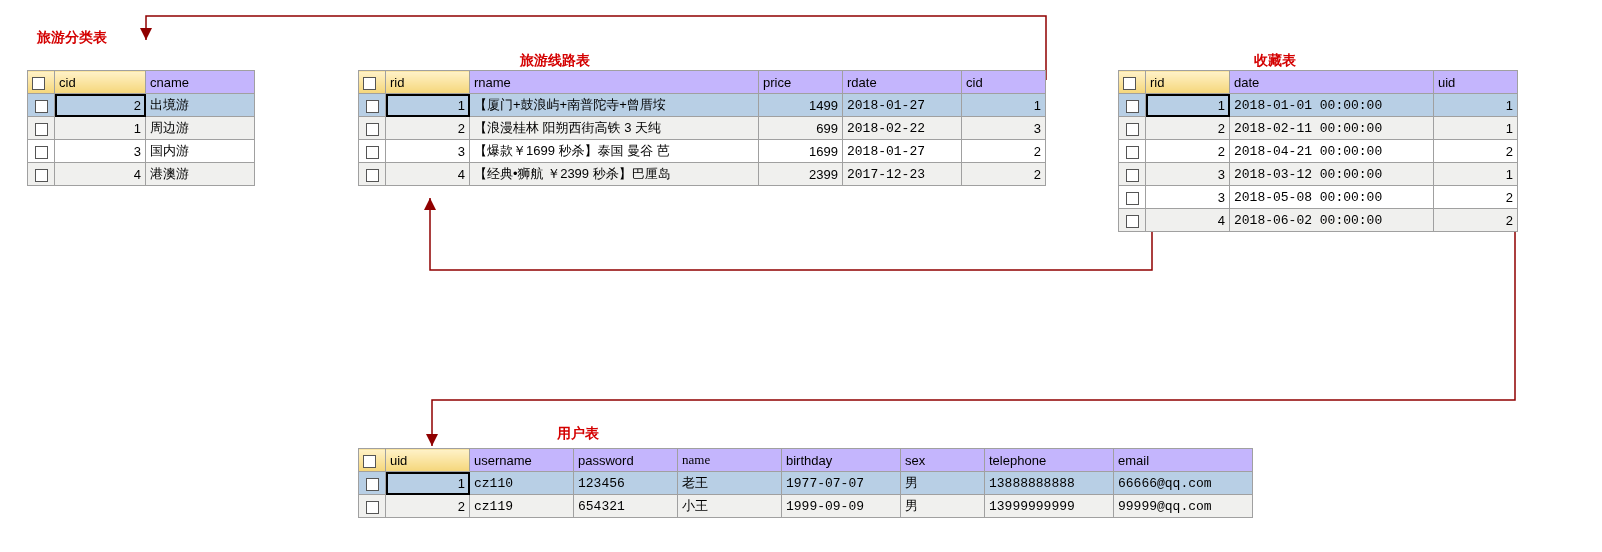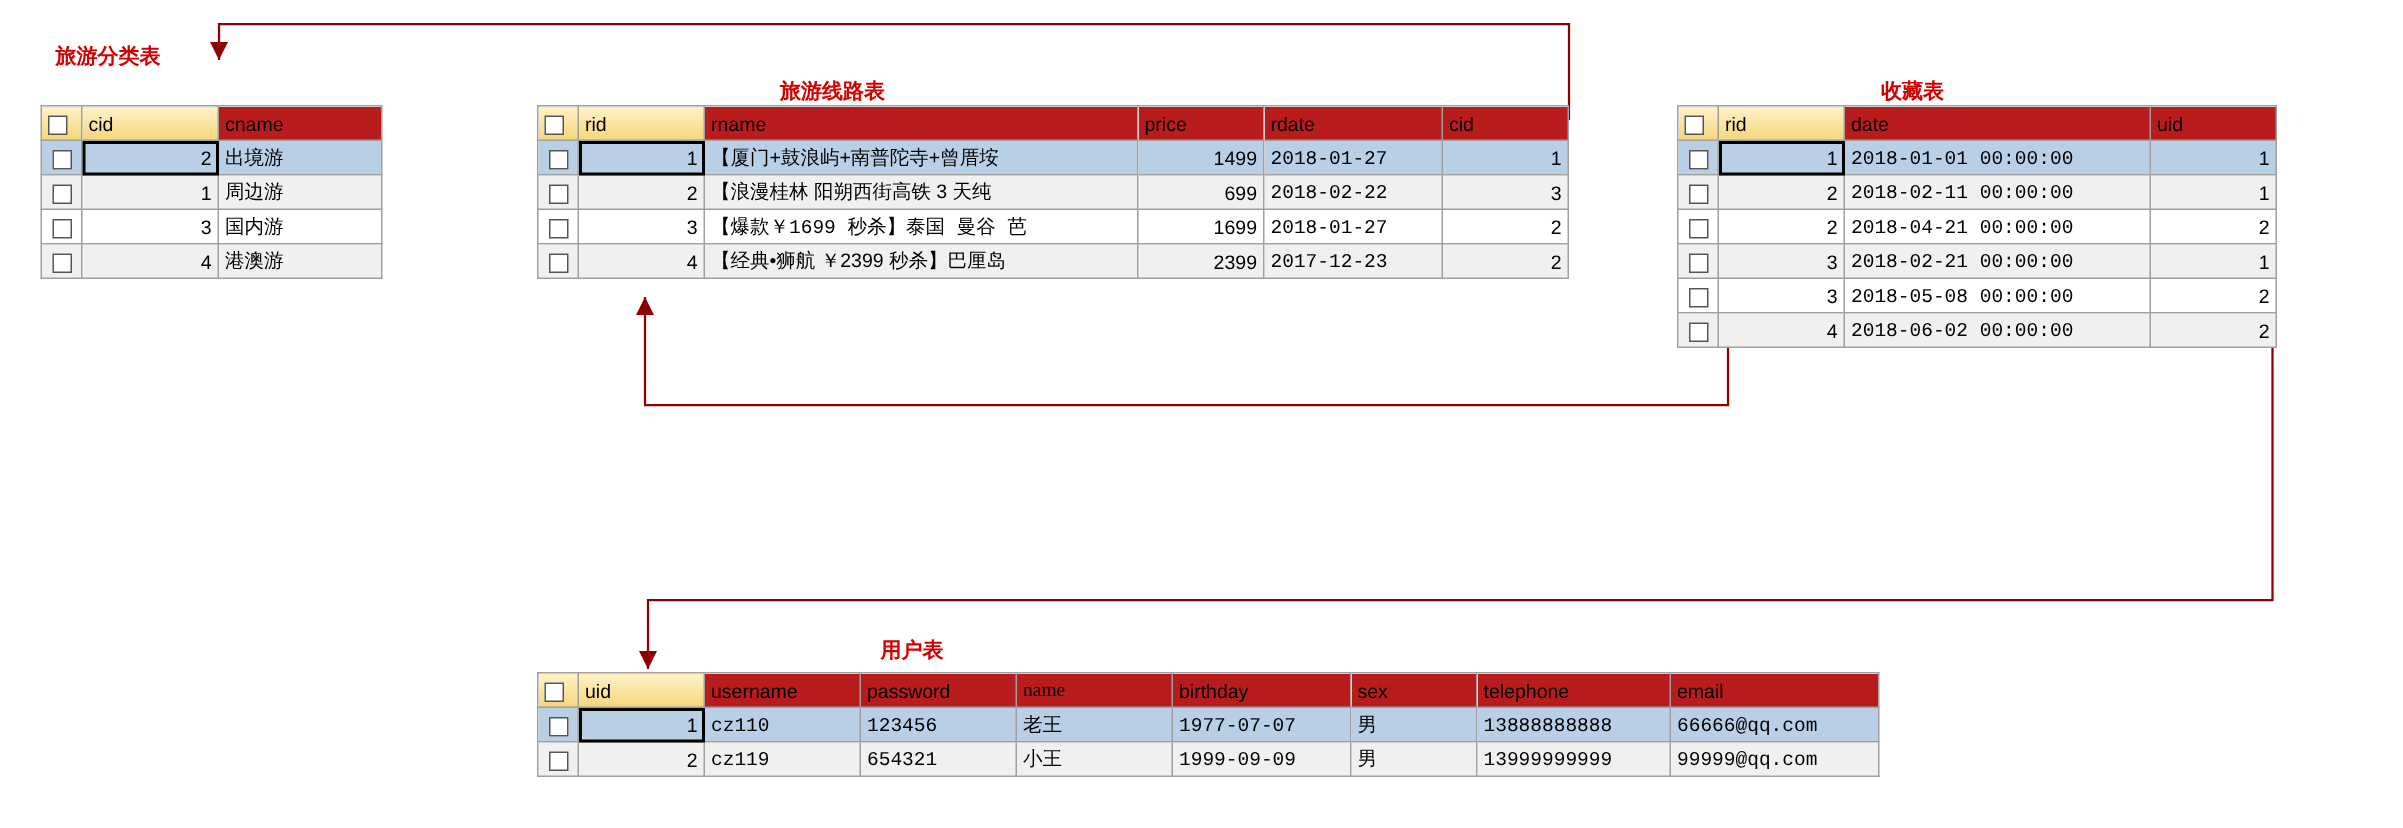--- a/index.html
+++ b/index.html
@@ -26,21 +26,21 @@
     background: #fff;
   }
   table.db th, table.db td {
     border: 1px solid #a0a0a0;
     padding: 2px 4px;
     height: 18px;
     white-space: nowrap;
     overflow: hidden;
   }
   table.db th {
-    background: #b91c1c;
+    background: #c4b5fd;
     font-weight: normal;
     text-align: left;
   }
   table.db th.key, table.db th.sorted {
     background: linear-gradient(#fff2c8, #f5d67a);
   }
   td.checkbox-cell, th.checkbox-cell {
     width: 18px;
     text-align: center;
     padding: 2px;
@@ -92,21 +92,21 @@
   <path d="M 1046 80 L 1046 16 L 146 16 L 146 40" stroke="#900000" stroke-width="1.5" fill="none" marker-end="url(#ah)"></path>
 
   <path d="M 1152 230 L 1152 270 L 430 270 L 430 198" stroke="#900000" stroke-width="1.5" fill="none" marker-end="url(#ah)"></path>
 
   <path d="M 1515 230 L 1515 400 L 432 400 L 432 446" stroke="#900000" stroke-width="1.5" fill="none" marker-end="url(#ah)"></path>
 </svg>
 
 <div class="title" style="left:37px; top:29px;">旅游分类表</div>
 <div class="title" style="left:520px; top:52px;">旅游线路表</div>
 <div class="title" style="left:1254px; top:52px;">收藏表</div>
-<div class="title" style="left:587px; top:425px;text-align:right;">用户表</div>
+<div class="title" style="left:557px; top:425px;text-align:right;">用户表</div>
 
 <table class="db" style="left:27px; top:70px;">
   <thead>
     <tr>
       <th class="checkbox-cell key"><span class="chk"></span></th>
       <th class="key" style="width:82px;">cid</th>
       <th style="width:100px;">cname</th>
     </tr>
   </thead>
   <tbody id="category-body">
@@ -157,21 +157,21 @@
         <td class="checkbox-cell"><span class="chk"></span></td>
         <td class="num">2</td>
         <td style="max-width:280px;overflow:hidden;">【浪漫桂林 阳朔西街高铁 3 天纯</td>
         <td class="num">699</td>
         <td class="mono">2018-02-22</td>
         <td class="num">3</td>
       </tr>
       <tr>
         <td class="checkbox-cell"><span class="chk"></span></td>
         <td class="num">3</td>
-        <td style="max-width:280px;overflow:hidden;font-family:Liberation Mono, monospace;">【爆款￥1699 秒杀】泰国 曼谷 芭</td>
+        <td style="max-width:280px;overflow:hidden;">【爆款￥1699 秒杀】泰国 曼谷 芭</td>
         <td class="num">1699</td>
         <td class="mono">2018-01-27</td>
         <td class="num">2</td>
       </tr>
       <tr class="even">
         <td class="checkbox-cell"><span class="chk"></span></td>
         <td class="num">4</td>
         <td style="max-width:280px;overflow:hidden;">【经典•狮航 ￥2399 秒杀】巴厘岛</td>
         <td class="num">2399</td>
         <td class="mono">2017-12-23</td>
@@ -204,21 +204,21 @@
       </tr>
       <tr>
         <td class="checkbox-cell"><span class="chk"></span></td>
         <td class="num">2</td>
         <td class="mono">2018-04-21 00:00:00</td>
         <td class="num">2</td>
       </tr>
       <tr class="even">
         <td class="checkbox-cell"><span class="chk"></span></td>
         <td class="num">3</td>
-        <td class="mono">2018-02-21 00:00:00</td>
+        <td class="mono">2018-03-12 00:00:00</td>
         <td class="num">1</td>
       </tr>
       <tr>
         <td class="checkbox-cell"><span class="chk"></span></td>
         <td class="num">3</td>
         <td class="mono">2018-05-08 00:00:00</td>
         <td class="num">2</td>
       </tr>
       <tr class="even">
         <td class="checkbox-cell"><span class="chk"></span></td>

